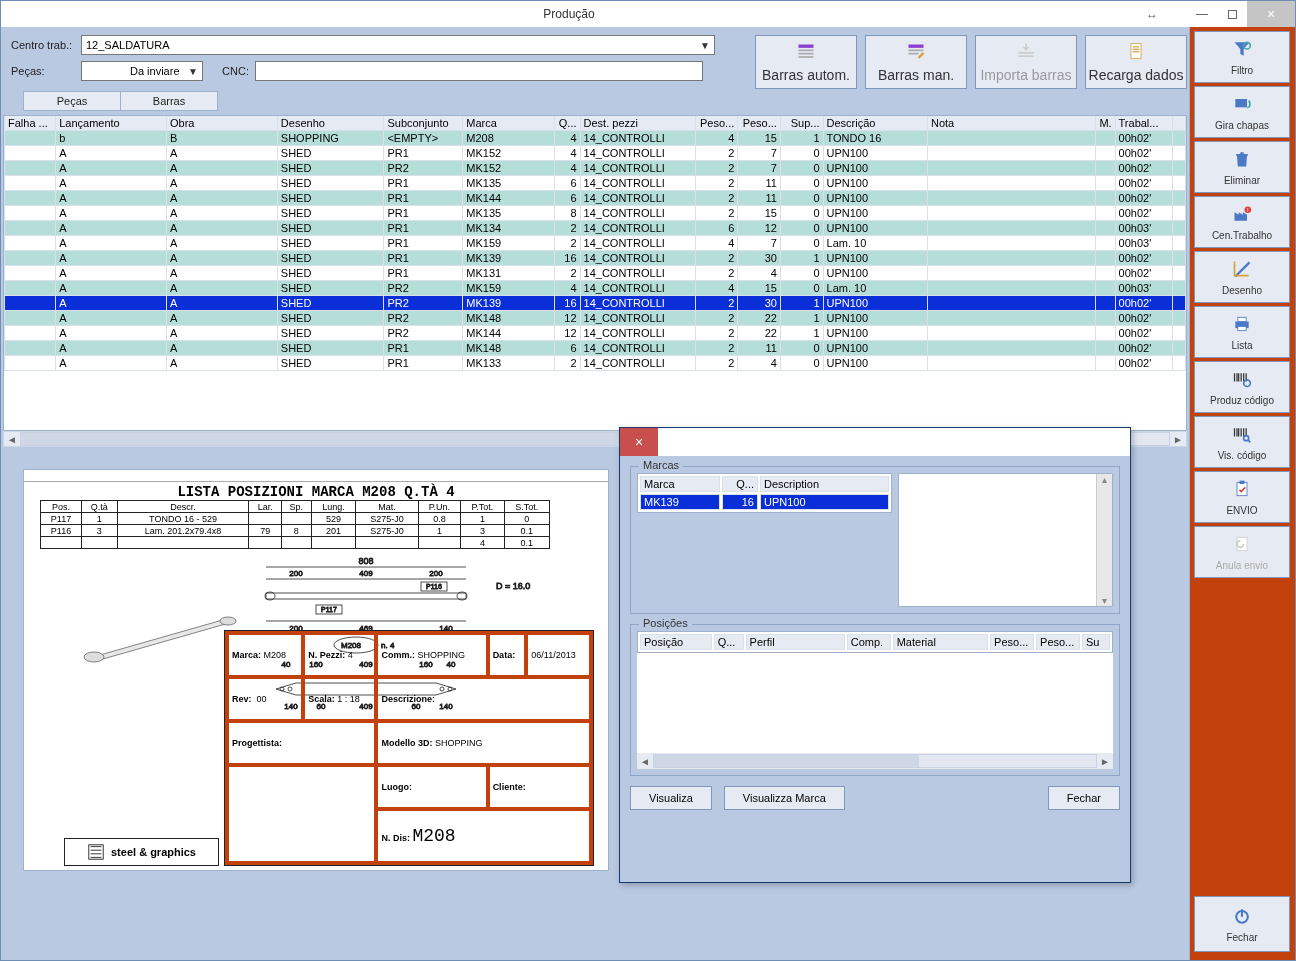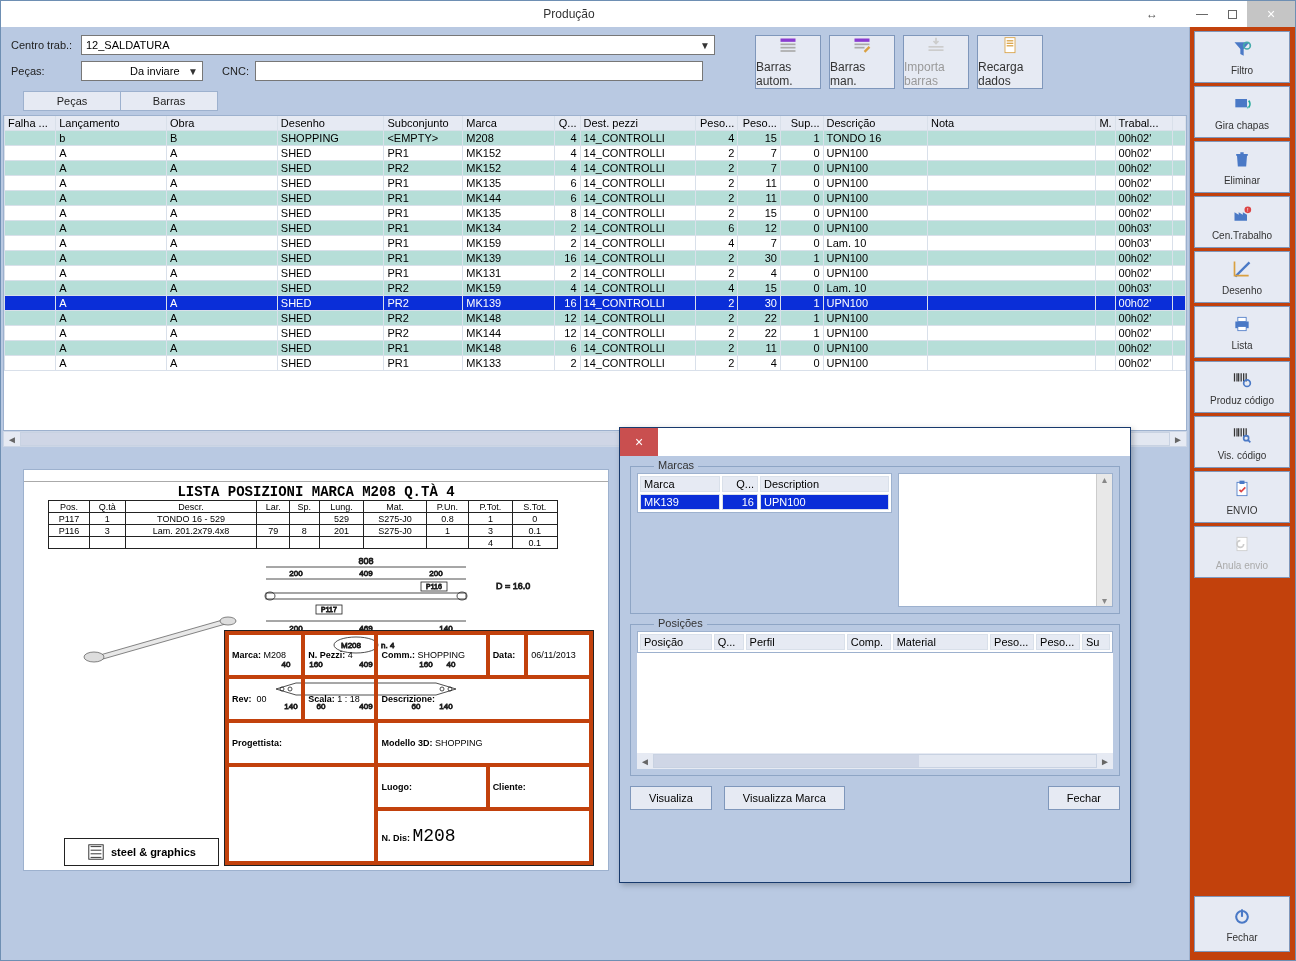--- a/index.html
+++ b/index.html
@@ -25,21 +25,21 @@
 .leftform { flex: 0 0 720px; }
 .frmrow { display: flex; align-items: center; gap: 6px; margin-bottom: 6px; }
 .lbl { width: 64px; text-align: left; font-size: 11px; color: #222; }
 .selectbox { height: 20px; border: 1px solid #777; background: #fff; display: flex; align-items: center; padding: 0 4px; }
 .select-wide { width: 634px; justify-content: space-between; }
 .select-sm { width: 122px; justify-content: space-between; padding-left: 48px; }
 .textbox { height: 20px; border: 1px solid #777; background: #fff; flex: 1; }
 .dropicon { font-size: 10px; color: #333; }
 
 .bigbtns { display: flex; gap: 8px; padding-left: 18px; }
-.bigbtn { width: 66px; height: 54px; background: #e6eaf3; border: 1px solid #7f97bb; display: flex; flex-direction: column; align-items: center; justify-content: center; gap: 4px; font-size: 12px; color: #333; }
+.bigbtn { width: 102px; height: 54px; background: #e6eaf3; border: 1px solid #7f97bb; display: flex; flex-direction: column; align-items: center; justify-content: center; gap: 4px; font-size: 14px; color: #333; }
 .bigbtn.disabled { color: #999; }
 .bigbtn .ico { width: 22px; height: 22px; display: flex; align-items: center; justify-content: center; }
 
 
 .tabsrow { padding: 0 0 0 22px; display: flex; }
 .tab { width: 98px; height: 20px; background: #e6eaf3; border: 1px solid #9db1ce; display: flex; align-items: center; justify-content: center; font-size: 11px; color: #222; margin-right: -1px; }
 
 
 .gridwrap { margin: 4px 2px 0 2px; border: 1px solid #9db1ce; background: #fff; height: 316px; overflow: hidden; }
 .grid { width: 100%; border-collapse: collapse; table-layout: fixed; }
@@ -48,39 +48,39 @@
 .grid td { background: #fff; }
 .grid tr.alt td { background: #b6ded8; }
 .grid tr.sel td { background: #0a2ed8; color: #fff; }
 .grid td.r, .grid th.r { text-align: right; }
 
 
 .drawpanel { position: absolute; left: 22px; top: 442px; width: 586px; height: 402px; background: #fff; border: 1px solid #9db1ce; }
 .drawtitle-ruler { height: 12px; background:#fff; border-bottom:1px solid #aaa; position:relative; font-size:7px; color:#666; }
 .drawview { position: relative; height: calc(100% - 12px); }
 .drawtitle { text-align: center; font-family: 'Courier New', monospace; font-size: 14px; font-weight: bold; margin-top:2px; }
-.postable { width: 510px; margin-left: 24px; border-collapse: collapse; }
+.postable { width: 510px; margin-left: 16px; border-collapse: collapse; }
 .postable th, .postable td { border: 1px solid #222; font-size: 9px; padding: 0 2px; text-align: center; height: 12px; font-family: Arial; }
 .postable th { font-weight: normal; }
 .titleblock { position:absolute; left:200px; bottom:6px; width:370px; border:1px solid #222; font-size:9px; }
 .titleblock table { border-collapse:collapse; width:100%; }
 .titleblock td { border:4px solid #c2410c; padding:15px 3px; font-size:9px; }
 .dwglogo { position:absolute; left:40px; bottom:6px; width:155px; height:28px; border:1px solid #222; display:flex; align-items:center; justify-content:center; gap:6px; font-size:11px; font-weight:bold; }
 .dwg-svg { width:100%; height:170px; }
 
 
 .cyanfooter { position:absolute; left:4px; right:4px; bottom:6px; height:157px; background:#00ffff; border:2px solid #4aa6ff; z-index:-1;}
 
 
 .dialog { position: absolute; left: 618px; top: 400px; width: 512px; height: 456px; border: 1px solid #183a6d; background: #b9c9e2; box-shadow: 2px 2px 6px rgba(0,0,0,.25); z-index:50;}
 .dialog .dlgtitle { height: 28px; background: #fff; display:flex; align-items:center; }
 .dialog .dlgtitle .t { flex:1; text-align:center; font-size:12px; color:#333; }
 .dialog .dlgclose { width: 38px; height: 28px; background: #c94f4f; color:#fff; display:flex; align-items:center; justify-content:center; font-size:14px; }
 .fieldset { border: 1px solid #8ea5c5; margin: 10px; padding: 6px; position: relative; }
-.fieldset .legend { position:absolute; top:-8px; left:8px; background:#b9c9e2; padding:0 4px; font-size:11px; color:#333;margin-left:15px; }
+.fieldset .legend { position:absolute; top:-8px; left:8px; background:#b9c9e2; padding:0 4px; font-size:11px; color:#333; }
 .subgrid { width: 100%; border: 1px solid #9db1ce; background:#fff; }
 .subgrid th, .subgrid td { border: 1px solid #d9e0ea; font-size: 11px; padding: 1px 3px; height:14px; text-align:left; font-weight:normal; }
 .subgrid th { background:#e6eaf3; }
 .subgrid tr.sel td { background:#0a2ed8; color:#fff; }
 .markbox { display:flex; gap:0; }
 .markgrid { flex:1; height:134px; overflow:auto; }
 .notebox { width:215px; height:134px; border:1px solid #9db1ce; background:#fff; margin-left:6px; position:relative; }
 .notebox .v { position:absolute; right:0; top:0; width:16px; height:100%; background:#e8e8e8; border-left:1px solid #ccc; display:flex; flex-direction:column; justify-content:space-between; align-items:center; font-size:10px; color:#888;}
 .posgrid-wrap { height:122px; background:#fff; overflow:auto; }
 .dlgbtns { display:flex; gap:12px; padding: 0 10px 10px 10px; }

